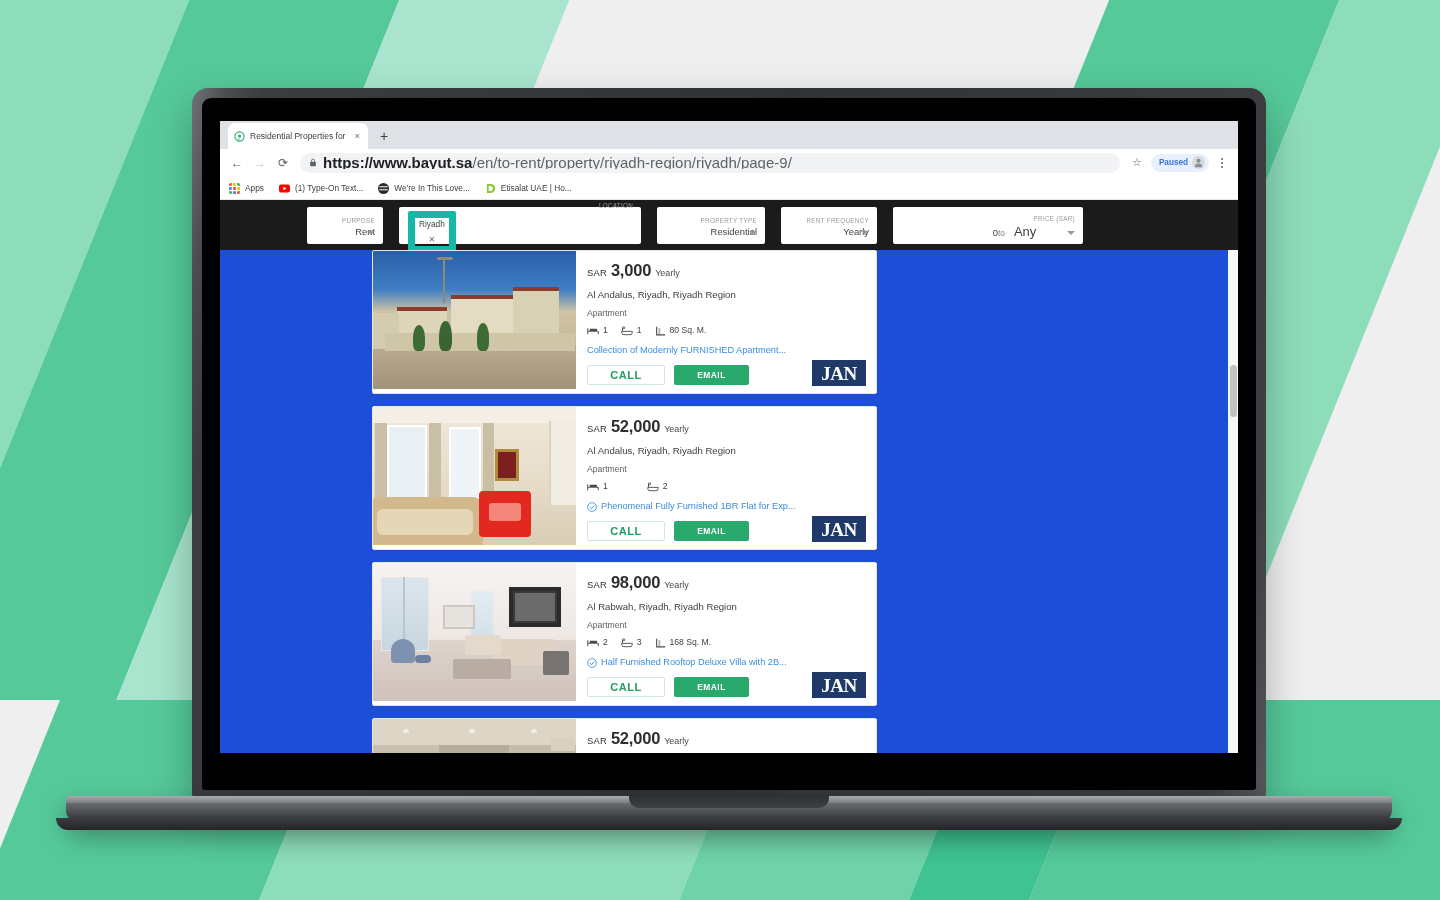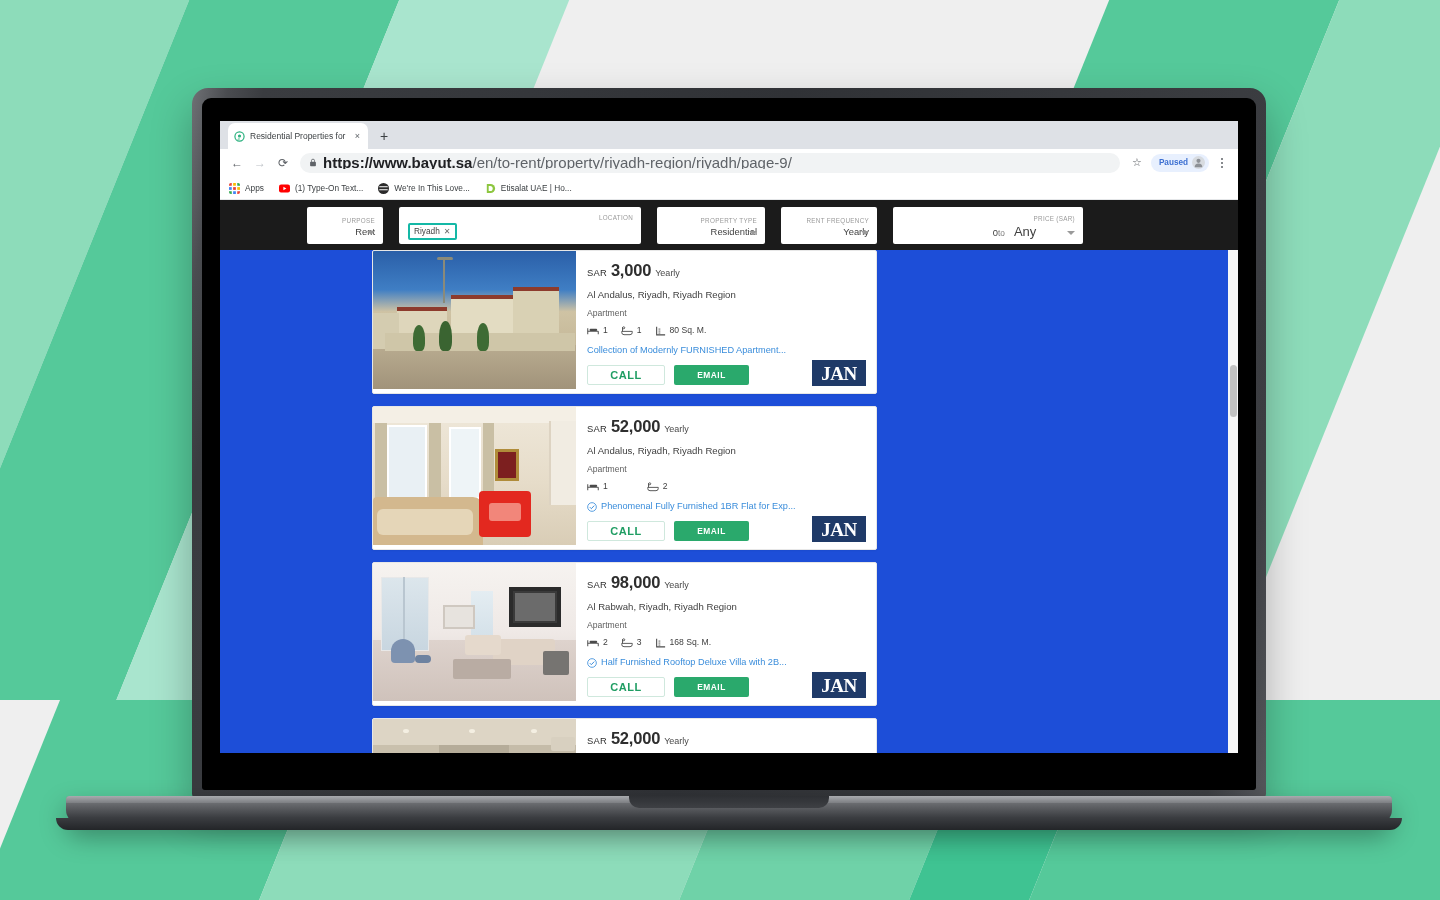--- a/index.html
+++ b/index.html
@@ -127,23 +127,23 @@
     position: absolute; right: 8px; bottom: 9px; width: 0; height: 0;
     border-left: 4px solid transparent; border-right: 4px solid transparent;
     border-top: 4px solid #9a9a9a;
   }
   #f-purpose { width: 76px; }
   #f-location { width: 242px; }
   #f-ptype { width: 108px; }
   #f-rentfreq { width: 96px; }
   #f-price { width: 190px; }
   .chip {
-    display: inline-flex; align-items: center; gap: 4px; border: 2px solid #14b8a6;
+    display: inline-flex; align-items: center; gap: 4px; border: 7px solid #14b8a6;
     border-radius: 2px; padding: 1px 4px; font-size: 8.3px; color: #3f3f3f;
-    line-height: 11px; align-self: flex-start;
+    line-height: 11px; align-self: flex-start; flex-direction: column;
   }
   .chip .x { font-size: 8px; color: #6b6b6b; }
   .price-row { display: flex; align-items: baseline; gap: 0; width: 100%; }
   .price-min { font-size: 9.4px; color: #3f3f3f; width: 96px; }
   .price-to { font-size: 8.3px; color: #7a7a7a; margin-right: 9px; }
   .price-max { font-size: 13px; color: #3f3f3f; }
 
   
   #results-wrap { position: relative; height: 503px; background: #1d4ed8; }
   #results {

